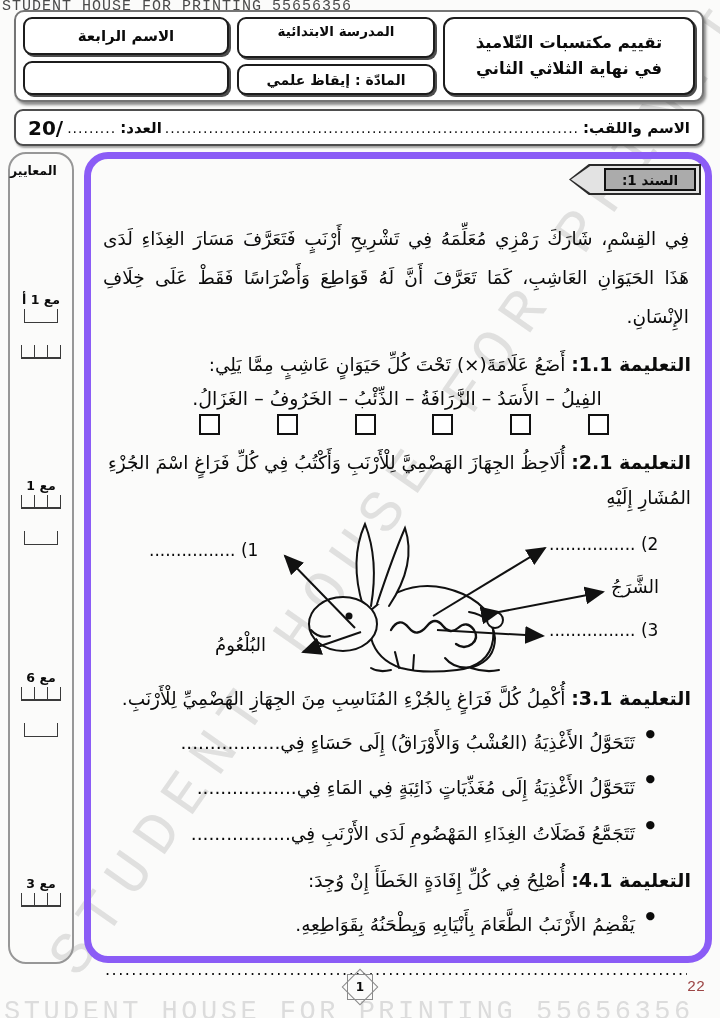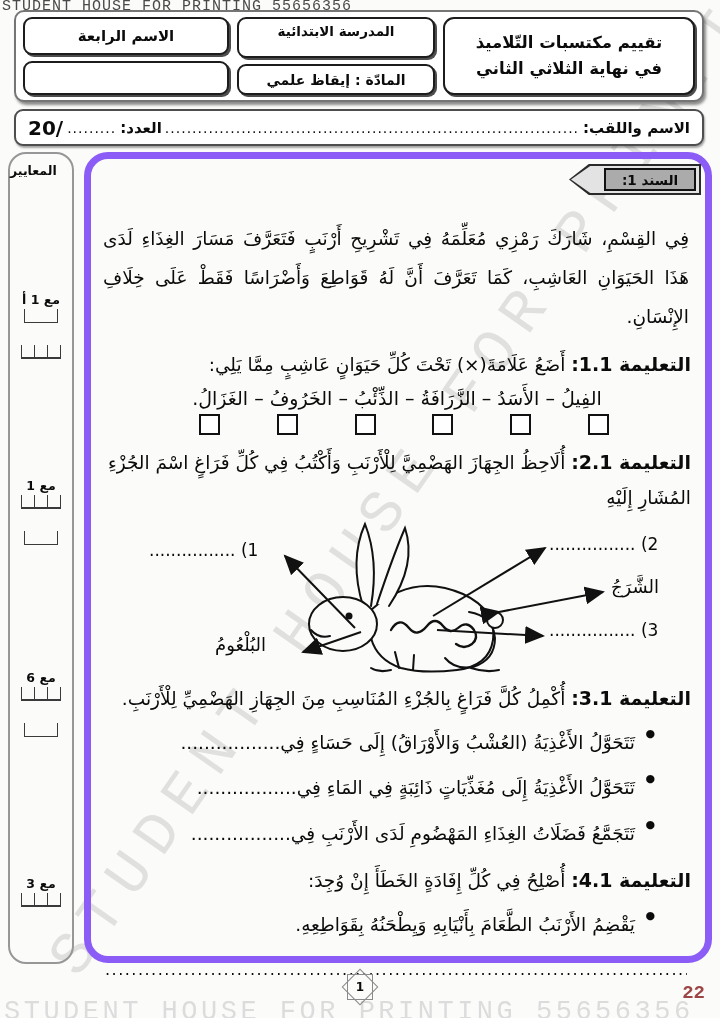--- a/index.html
+++ b/index.html
@@ -80,22 +80,22 @@
   .blist li::before{content:"●";position:absolute;right:0;top:1px;font-size:11px;}
   .answer{margin:13px 4px 0 2px;overflow:hidden;white-space:nowrap;direction:ltr;
           font-size:16px;letter-spacing:1.5px;}
 
   
   .ornament{position:absolute;left:342px;bottom:13px;width:36px;height:36px;z-index:2;}
   .orn-sq1,.orn-sq2{position:absolute;inset:5px;border:1.2px solid #8a8a8a;background:transparent;}
   .orn-sq1{transform:rotate(45deg);}
   .orn-num{position:absolute;inset:0;display:flex;align-items:center;justify-content:center;
            font-size:12px;font-weight:bold;background:transparent;}
-  .corner{position:absolute;right:15px;bottom:14px;z-index:2;font-family:"Liberation Mono",monospace;
-          font-size:19px;font-weight:bold;color:#9c4545;}
+  .corner{position:absolute;right:15px;bottom:22px;z-index:2;font-family:"Liberation Mono",monospace;
+          font-size:15px;font-weight:normal;color:#9c4545;}
 </style>
 </head>
 <body>
 
 <div class="page">
 
   <div class="wm-top">STUDENT HOUSE FOR PRINTING 55656356</div>
   <div class="wm-diag">STUDENT HOUSE FOR PRINTING</div>
   <div class="wm-bottom">STUDENT HOUSE FOR PRINTING 55656356</div>
 

